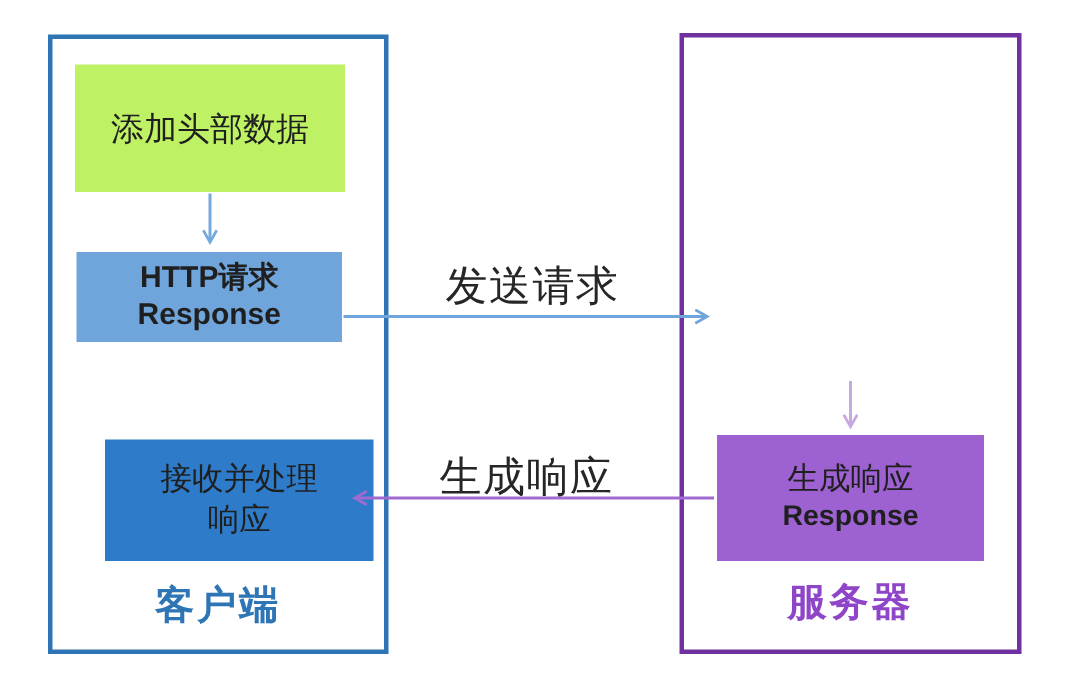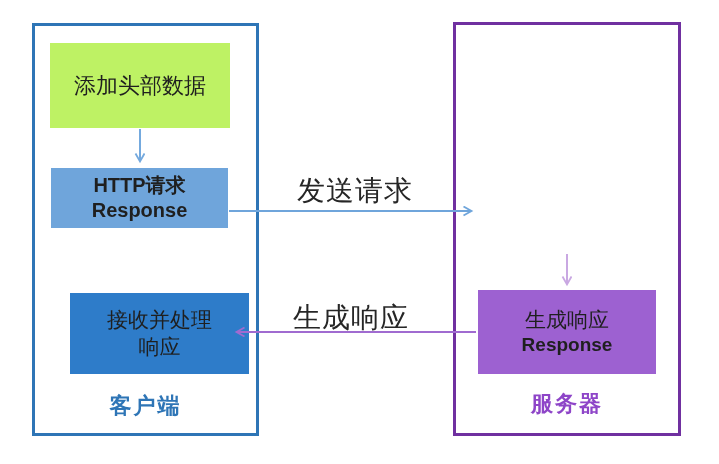--- a/index.html
+++ b/index.html
@@ -41,21 +41,21 @@
   .box.http-request      { left: 51px;  top: 168px; width: 177px; height: 60px; }
   .box.http-request .zh  { font-size: 20px; }
   .box.receive-process   { left: 50px;  top: 293px; width: 179px; height: 81px; }
   .box.receive-request   { left: 478px; top: 171px; width: 179px; height: 82px; }
   .box.generate-response { left: 478px; top: 290px; width: 178px; height: 84px; }
   .box.generate-response .en { font-size: 19px; font-weight: bold; }
   .group-label {
     position: absolute;
     width: 100%;
     text-align: center;
-    font-size: 22px;
+    font-size: 26px;
     font-weight: bold;
     letter-spacing: 2px;
   }
   .group-label.client-label { bottom: 12px; left: 0; }
   .group-label.server-label { bottom: 14px; left: 0; }
   .arrow-label {
     position: absolute;
     font-size: 28px;
     color: #262626;
     text-align: center;

